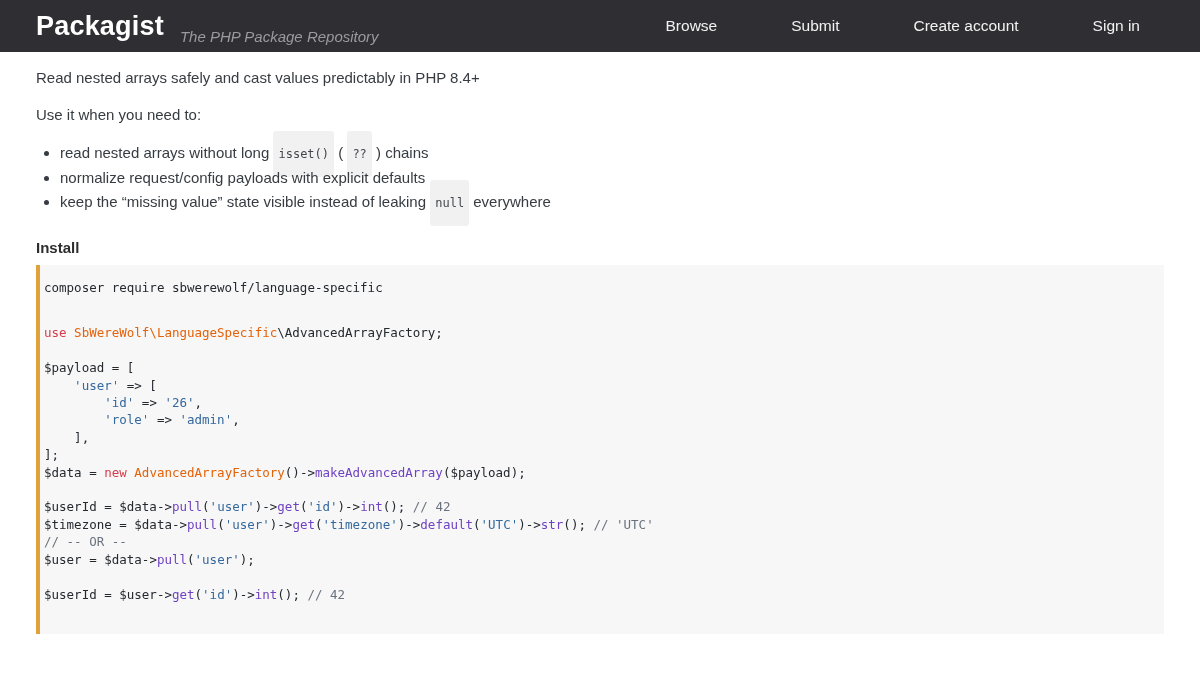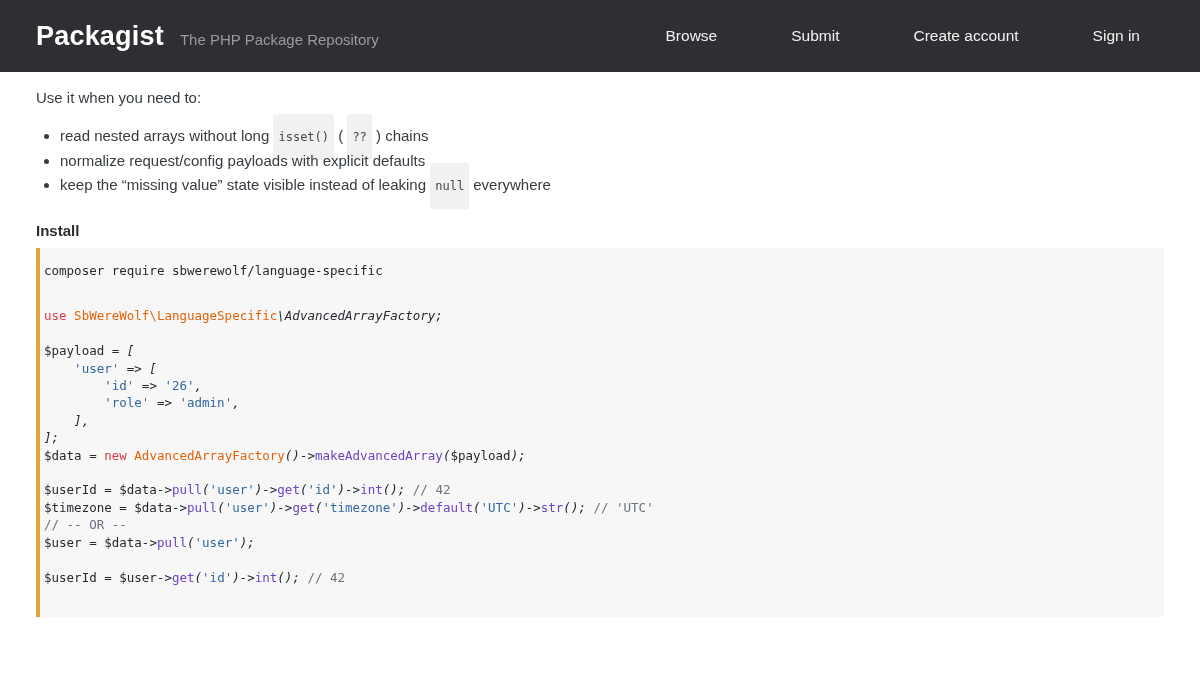--- a/index.html
+++ b/index.html
@@ -13,26 +13,26 @@
     --tok-ns:#e36209;
     --tok-fn:#6f42c1;
     --tok-s:#35689d;
     --tok-c:#6a737d;
     --tok-p:#24292e;
   }
   *{margin:0;padding:0;box-sizing:border-box;}
   html,body{width:1200px;height:675px;overflow:hidden;background:#ffffff;
     font-family:"Liberation Sans", sans-serif;color:var(--text);}
   
-  .header{height:72px;background:var(--header-bg);display:flex;align-items:center;
+  .header{height:52px;background:var(--header-bg);display:flex;align-items:center;
     padding:0 60px 0 36px;}
   .brand{color:#ffffff;font-size:27px;font-weight:bold;letter-spacing:0.2px;
     text-decoration:none;}
-  .tagline{color:#9b9b9e;font-size:15px;margin-left:16px;
-    position:relative;top:3px;}
+  .tagline{color:#9b9b9e;font-style:italic;font-size:15px;margin-left:16px;
+    position:relative;top:10px;}
   .nav{margin-left:auto;display:flex;gap:74px;align-items:center;}
   .nav-link{color:#f2f2f2;font-size:15.5px;text-decoration:none;}
   
   .main{padding:15px 36px 0 36px;}
   .para{font-size:15px;line-height:21px;margin-bottom:16px;}
   ul.features{margin:15px 0 0 24px;}
   ul.features li{font-size:15px;line-height:24px;color:var(--text);}
   .inline-code{font-family:"DejaVu Sans Mono", monospace;font-size:12px;
     background:var(--inline-bg);color:#43474c;padding:16px 5px;border-radius:3px;}
   h2.section-heading{font-size:15px;font-weight:600;color:var(--heading);
@@ -40,37 +40,38 @@
   pre.code-block{background:var(--pre-bg);border-left:4px solid var(--accent);
     padding:14px 4px;font-family:"DejaVu Sans Mono", monospace;font-size:12.5px;
     line-height:17.4px;color:var(--tok-p);white-space:pre;overflow:hidden;}
   pre.code-block code{font-family:inherit;}
   .tok-k{color:var(--tok-k);}
   .tok-ns{color:var(--tok-ns);}
   .tok-fn{color:var(--tok-fn);}
   .tok-s{color:var(--tok-s);}
   .tok-c{color:var(--tok-c);}
   .tok-v{color:var(--tok-p);}
-  .tok-p{color:var(--tok-p);font-style:italic;}
+  .tok-p{color:var(--tok-p);}
 </style>
 </head>
 <body>
 
 <header class="header">
   <a class="brand" href="#">Packagist</a>
   <span class="tagline">The PHP Package Repository</span>
   <nav class="nav">
       <a class="nav-link" href="#">Browse</a>
       <a class="nav-link" href="#">Submit</a>
       <a class="nav-link" href="#">Create account</a>
       <a class="nav-link" href="#">Sign in</a>
     </nav>
 </header>
 
 <main class="main">
+  <p class="para">Read nested arrays safely and cast values predictably in PHP 8.4+</p>
   <p class="para">Use it when you need to:</p>
 
   <ul class="features">
       <li>read nested arrays without long <code class="inline-code">isset()</code> ( <code class="inline-code">??</code> ) chains</li>
       <li>normalize request/config payloads with explicit defaults</li>
       <li>keep the “missing value” state visible instead of leaking <code class="inline-code">null</code> everywhere</li>
     </ul>
 
   <h2 class="section-heading">Install</h2>
   <pre class="code-block"><code>composer require sbwerewolf/language-specific</code></pre>

